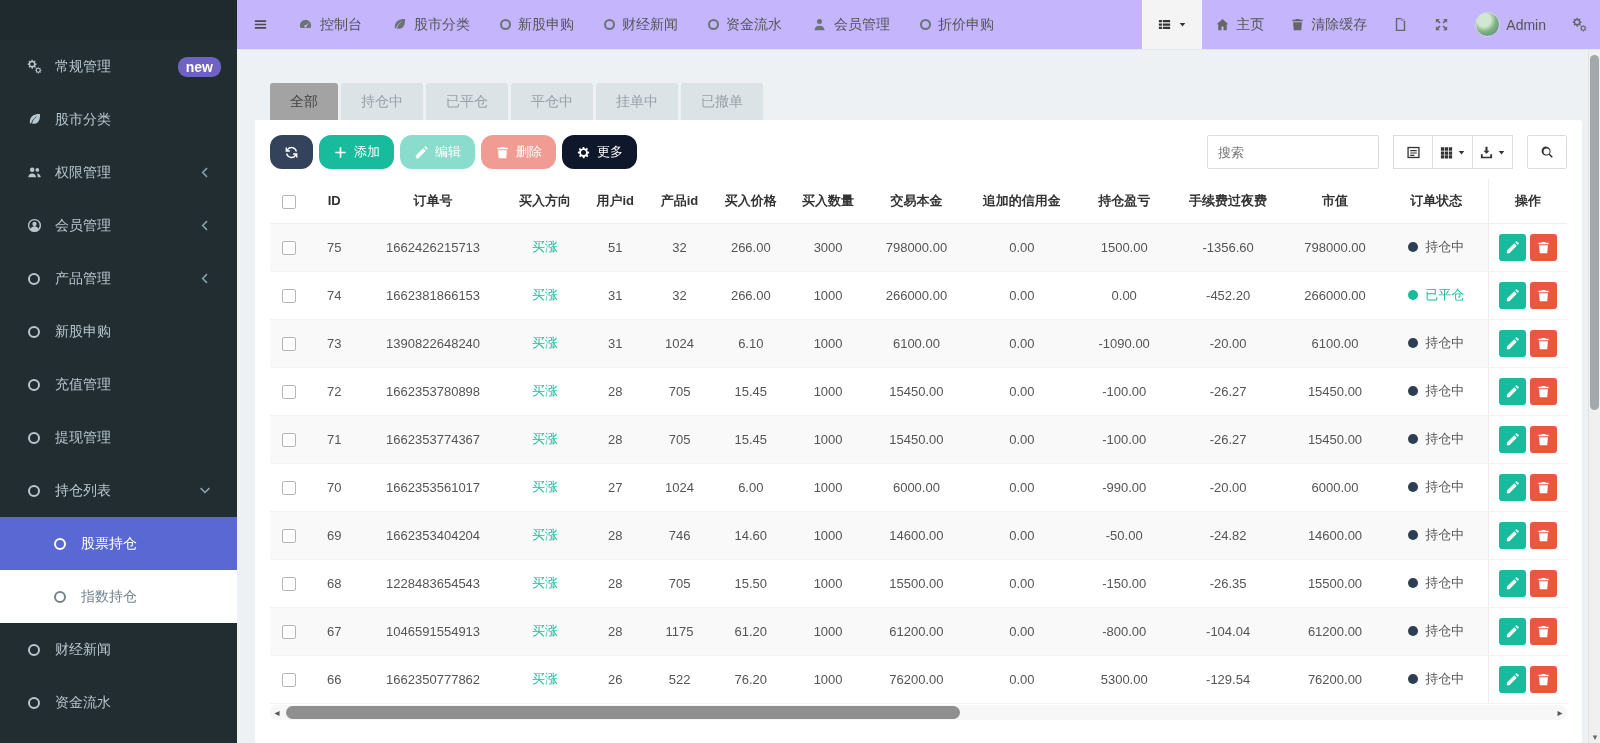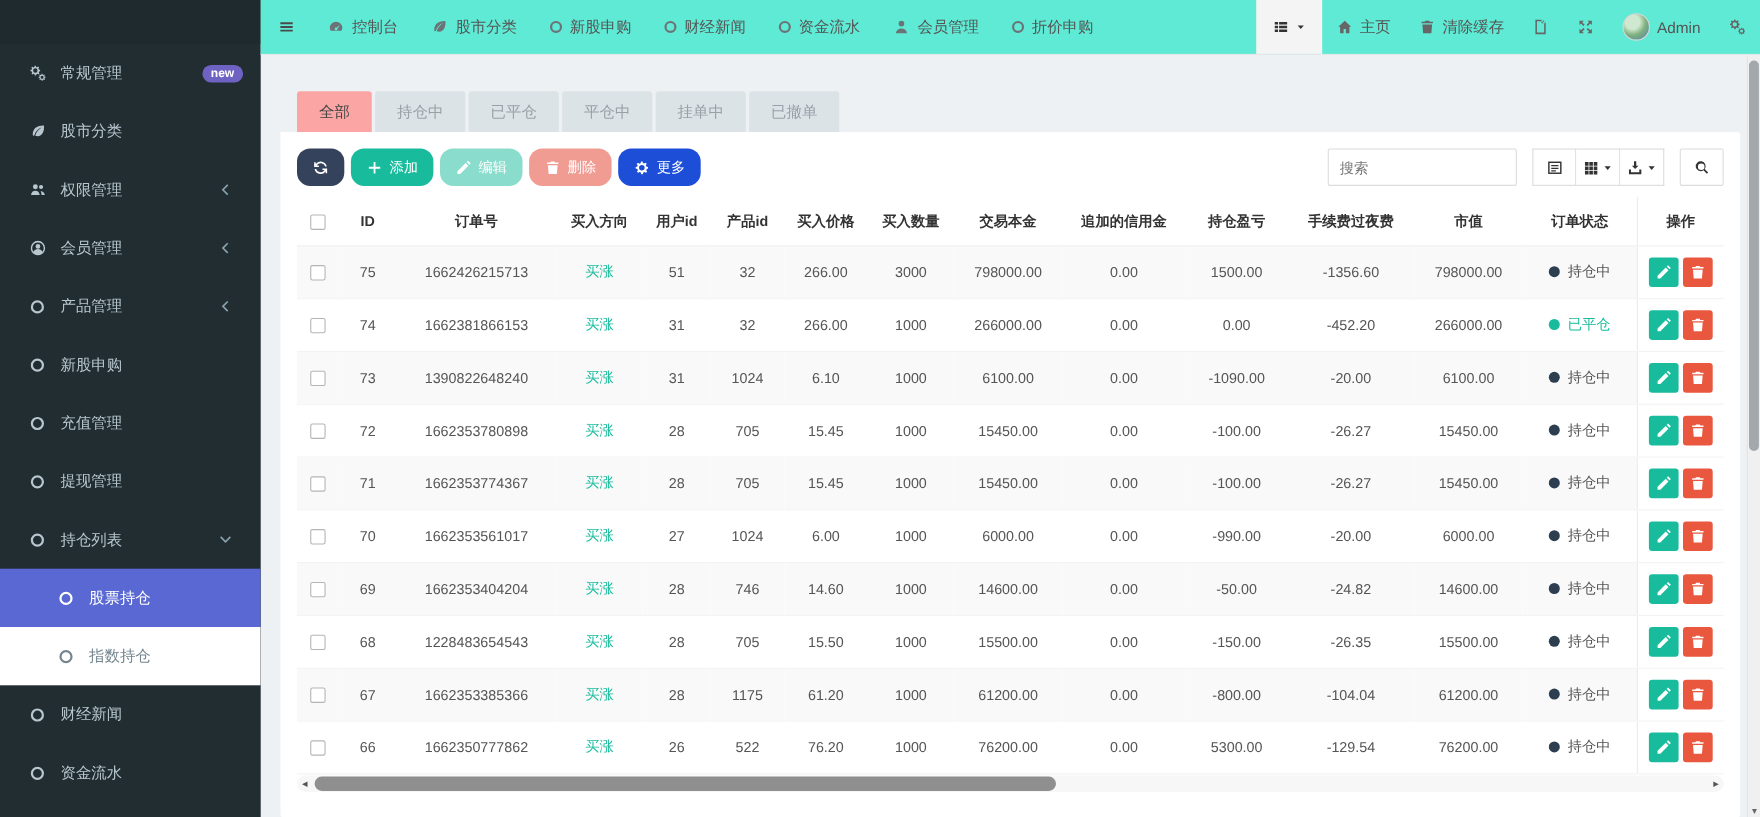--- a/index.html
+++ b/index.html
@@ -9,56 +9,56 @@
 
   
   .sidebar { width:237px; flex-shrink:0; background:#222d32; height:100%; overflow:hidden; }
   .logo-area { height:40px; background:#1f2a2e; }
   .side-item { display:flex; align-items:center; height:53px; padding:0 16px 0 22px; color:#b8c7ce; cursor:pointer; }
   .side-item .icon { width:24px; margin-right:9px; display:inline-flex; align-items:center; justify-content:center; }
   .side-item .ring { width:12px; height:12px; border:2px solid currentColor; border-radius:50%; display:inline-block; }
   .side-item.sub { padding-left:48px; }
   .side-item.active { background:#5968d2; color:#fff; }
   .side-item.dim { background:#ffffff; color:#74858e; }
-  .badge-new { margin-left:auto; background:#6e62c3; color:#fff; font-size:11px; font-weight:bold; padding:2px 8px; border-radius:9px; }
+  .badge-new { margin-left:auto; background:#6e62c3; color:#fff; font-size:14px; font-weight:bold; padding:2px 8px; border-radius:9px; }
   .side-item .chev { margin-left:auto; width:14px; color:#8aa4af; display:inline-flex; }
   .s-label { white-space:nowrap; }
 
   
   .main { flex:1; display:flex; flex-direction:column; height:100%; min-width:0; }
 
   
-  .navbar { height:50px; background:#5eead4; border-bottom:1px solid #e4e7e9; display:flex; align-items:center; flex-shrink:0; }
+  .navbar { height:50px; background:#c4b5fd; border-bottom:1px solid #e4e7e9; display:flex; align-items:center; flex-shrink:0; }
   .hamburger { width:46px; height:50px; display:flex; align-items:center; justify-content:center; color:#4a4a4a; cursor:pointer; }
   .top-menu { display:flex; height:100%; }
   .nav-item { display:flex; align-items:center; gap:7px; padding:0 15px; color:#555; height:100%; cursor:pointer; white-space:nowrap; }
   .nav-item .icon { color:#6c7377; display:inline-flex; }
   .nav-item .ring { width:11px; height:11px; border:2px solid #6c7377; border-radius:50%; display:inline-block; }
   .nav-right { margin-left:auto; display:flex; align-items:center; height:100%; }
   .nav-dd { background:#f4f4f4; height:100%; padding:0 15px; display:flex; align-items:center; gap:6px; color:#333; cursor:pointer; }
   .nav-tool { display:flex; align-items:center; gap:6px; padding:0 13px; height:100%; color:#555; cursor:pointer; white-space:nowrap; }
   .nav-tool .icon { color:#666; display:inline-flex; }
   .avatar { width:25px; height:25px; border-radius:50%; background:radial-gradient(circle at 35% 30%, #cfe8cf 0 30%, #7fb07f 55%, #4f7fae 100%); border:1px solid #d7d7d7; display:inline-block; }
 
   
   .content { flex:1; display:flex; flex-direction:column; padding:33px 18px 0; min-height:0; }
   .tabs { display:flex; gap:3px; padding-left:15px; flex-shrink:0; }
   .tab { line-height:37px; padding:0 20px; background:#dce3e7; color:#97a1a8; border-radius:3px 3px 0 0; cursor:pointer; }
-  .tab.active { background:#fca5a5; color:#444; }
+  .tab.active { background:#a3a3a3; color:#444; }
   .panel { position:relative; flex:1; background:#fff; border-radius:0 3px 3px 3px; padding:15px 15px 0; min-height:0; overflow:hidden; }
 
   
   .toolbar { display:flex; align-items:center; }
   .btn { height:34px; border:none; border-radius:12px; color:#fff; font-size:13px; display:inline-flex; align-items:center; gap:6px; padding:0 14px; margin-right:6px; cursor:pointer; font-family:inherit; }
   .btn .icon { display:inline-flex; }
   .btn-refresh { background:#35425b; width:43px; justify-content:center; padding:0; }
   .btn-add { background:#18bc9c; }
   .btn-edit { background:#18bc9c; opacity:.5; }
   .btn-del { background:#e74c3c; opacity:.55; }
-  .btn-more { background:#1d4ed8; }
+  .btn-more { background:#0f172a; }
   .toolbar-right { margin-left:auto; display:flex; align-items:center; }
   .search-input { width:172px; height:34px; border:1px solid #dcdcdc; border-radius:2px; padding:0 10px; font-size:13px; color:#a16207; font-family:inherit; outline:none; }
   .btn-group { display:flex; margin-left:14px; }
   .icon-btn { width:40px; height:34px; background:#fff; border:1px solid #dcdcdc; color:#333; display:inline-flex; align-items:center; justify-content:center; gap:3px; cursor:pointer; }
   .btn-group .icon-btn + .icon-btn { border-left:none; }
   .icon-btn.single { margin-left:14px; border-radius:2px; }
   .caret { display:inline-flex; color:#333; }
 
   
   table { width:100%; border-collapse:collapse; table-layout:fixed; margin-top:10px; }
@@ -662,21 +662,21 @@
                     </svg>
                   </button><button class="act-btn del">
                     <svg width="15" height="15" viewBox="0 0 16 16" fill="currentColor" xmlns="http://www.w3.org/2000/svg">
                       <path d="M6.2 2h3.6l.6 1h3.1v1.4H2.5V3h3.1zM3.3 5.6h9.4L12 14H4z"></path>
                     </svg>
                   </button></td>
               </tr>
               <tr>
                 <td class="col-check"><span class="checkbox"></span></td>
                 <td>67</td>
-                <td>1662353385366</td>
+                <td>1046591554913</td>
                 <td class="dir">买涨</td>
                 <td>28</td>
                 <td>1175</td>
                 <td>61.20</td>
                 <td>1000</td>
                 <td>61200.00</td>
                 <td>0.00</td>
                 <td>-800.00</td>
                 <td>-104.04</td>
                 <td>61200.00</td>

